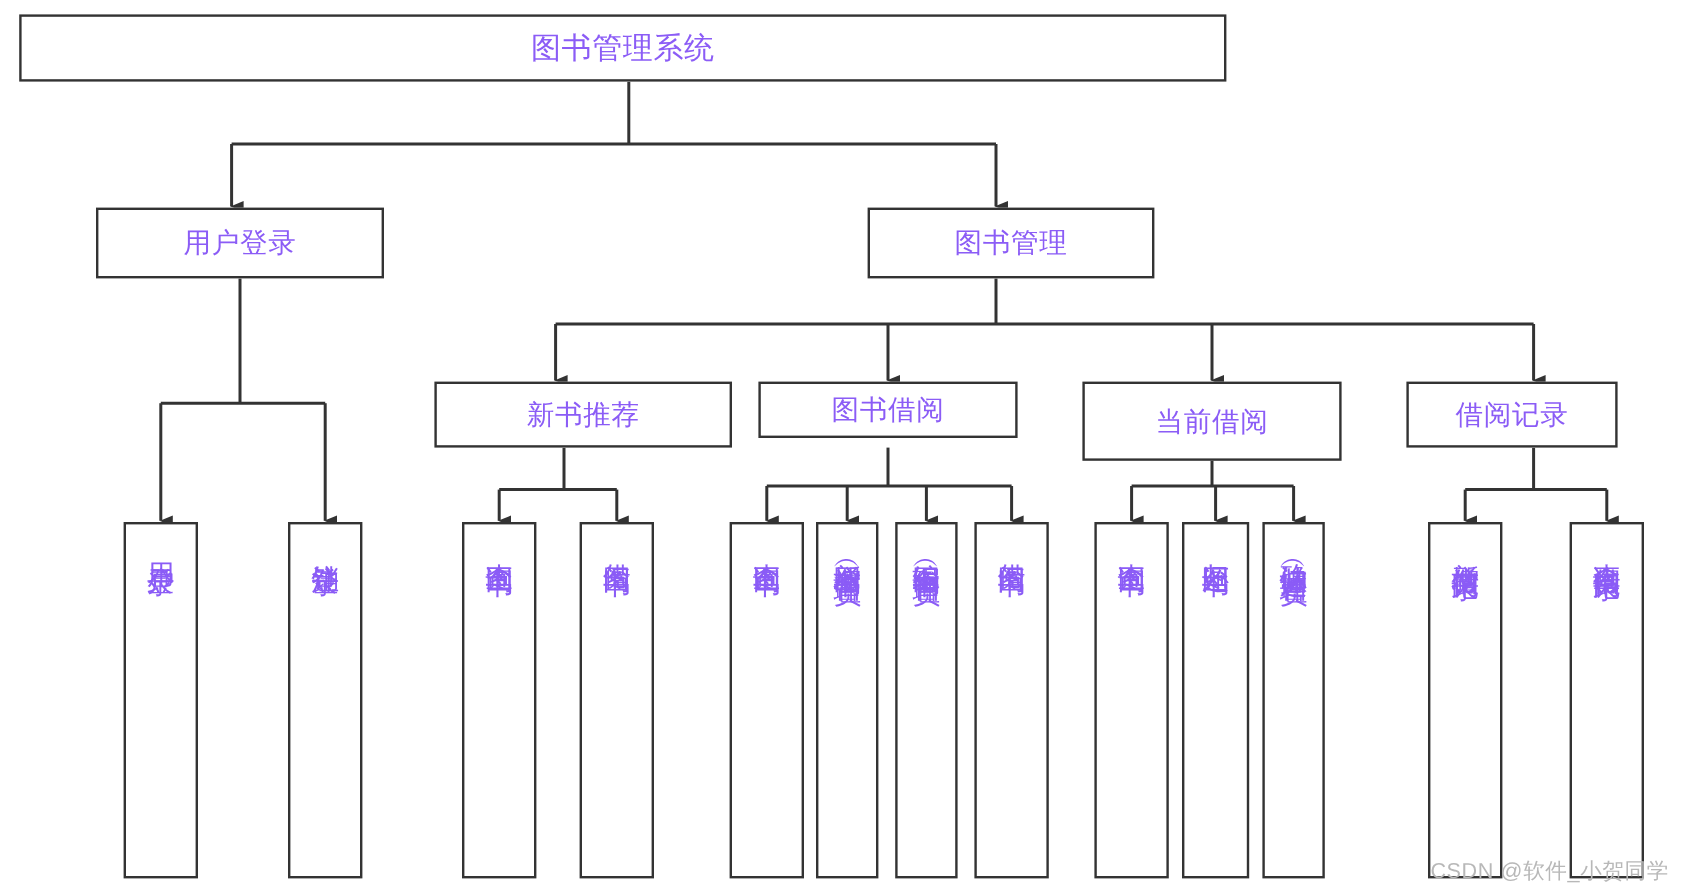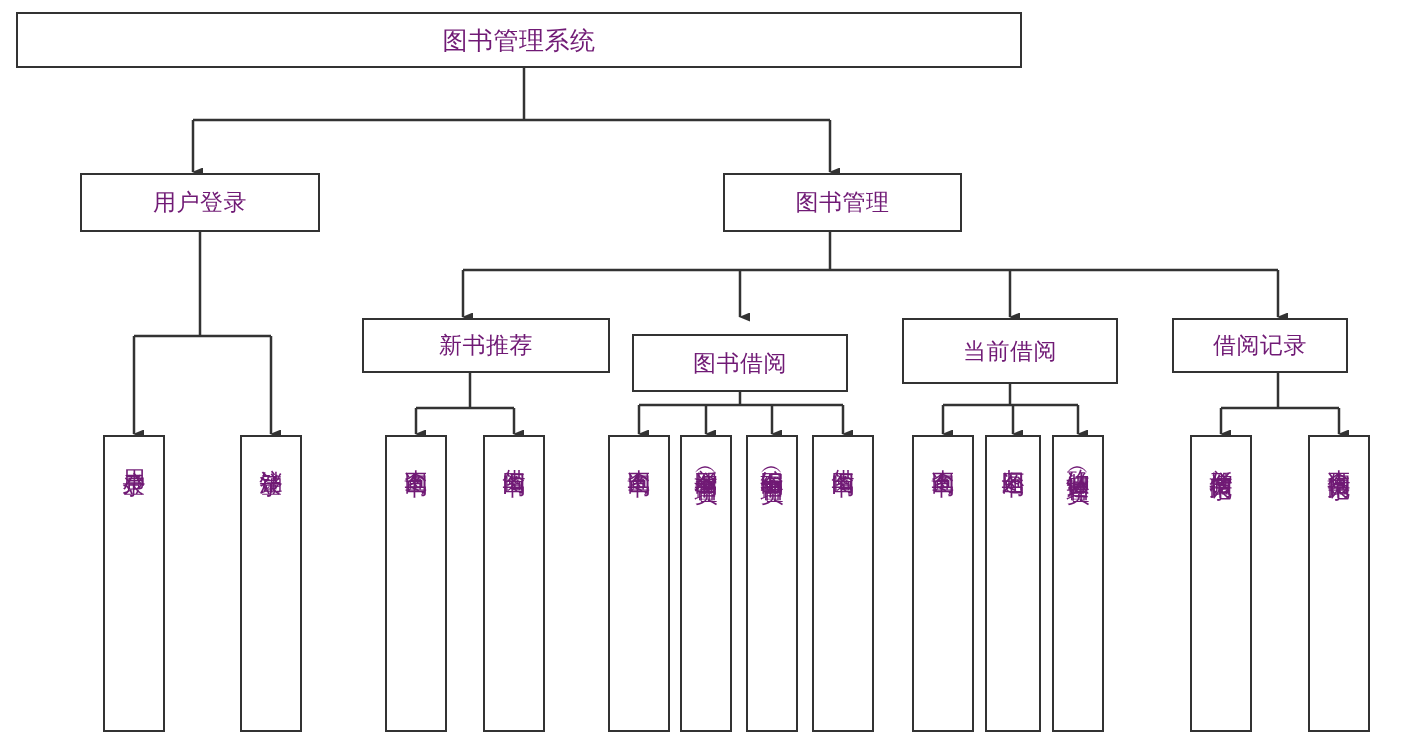--- a/index.html
+++ b/index.html
@@ -30,21 +30,21 @@
     box-sizing: border-box;
     background: #ffffff;
     border: 2px solid #333333;
     display: flex;
     align-items: center;
     justify-content: center;
     color: #1a1a1a;
   }
   .node-label {
     line-height: 1.08;
-    color: #701a75;
+    color: #8b5cf6;
     letter-spacing: 0.5px;
   }
   .node.horiz .node-label {
     writing-mode: horizontal-tb;
     font-size: 23px;
   }
   .node.vert {
     align-items: flex-start;
     justify-content: center;
     padding-top: 14px;
@@ -121,21 +121,21 @@
       </div>
       <div class="node horiz" style="left: 80px; top: 173px; width: 240px; height: 59px;">
         <span class="node-label">用户登录</span>
       </div>
       <div class="node horiz" style="left: 711px; top: 173px; width: 239px; height: 59px; margin-left: 12px;">
         <span class="node-label">图书管理</span>
       </div>
       <div class="node horiz" style="left: 362px; top: 318px; width: 248px; height: 55px;">
         <span class="node-label">新书推荐</span>
       </div>
-      <div class="node horiz" style="left: 632px; top: 334px; width: 216px; height: 58px;">
+      <div class="node horiz" style="left: 632px; top: 318px; width: 216px; height: 47px;">
         <span class="node-label">图书借阅</span>
       </div>
       <div class="node horiz" style="left: 902px; top: 318px; width: 216px; height: 66px;">
         <span class="node-label">当前借阅</span>
       </div>
       <div class="node horiz" style="left: 1172px; top: 318px; width: 176px; height: 55px;">
         <span class="node-label">借阅记录</span>
       </div>
       <div class="node vert" style="left: 103px; top: 435px; width: 62px; height: 297px;">
         <span class="node-label">用户登录</span>
@@ -171,14 +171,15 @@
         <span class="node-label">确认归还（管理员）</span>
       </div>
       <div class="node vert" style="left: 1190px; top: 435px; width: 62px; height: 297px;">
         <span class="node-label">新增借阅记录</span>
       </div>
       <div class="node vert" style="left: 1308px; top: 435px; width: 62px; height: 297px;">
         <span class="node-label">查询借阅记录</span>
       </div>
     </div>
 
+  <div class="watermark" style="left:1192px; top:714px;">CSDN @软件_小贺同学</div>
 
 </div>
 
 </body></html>

